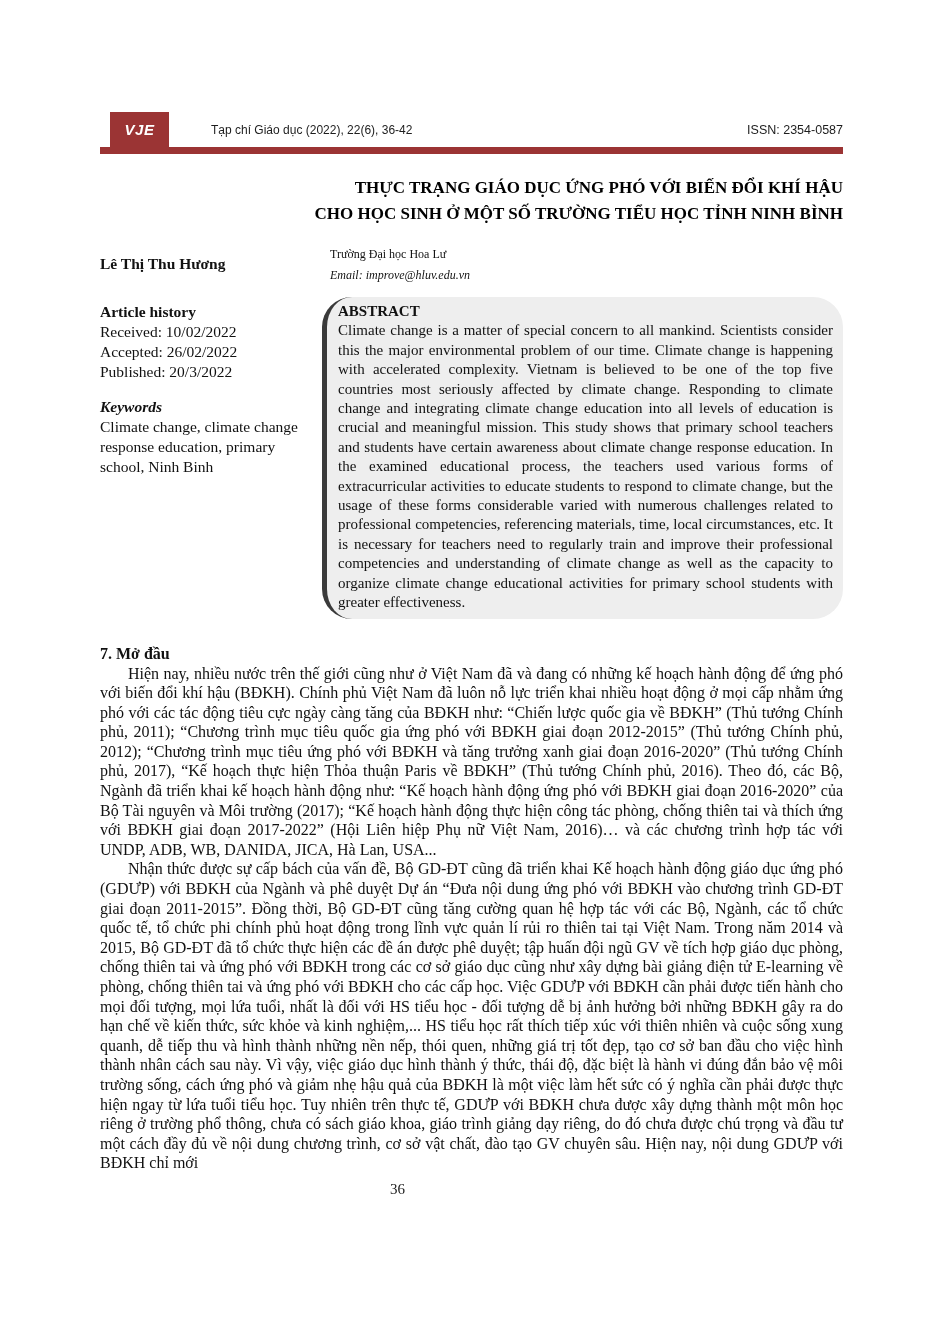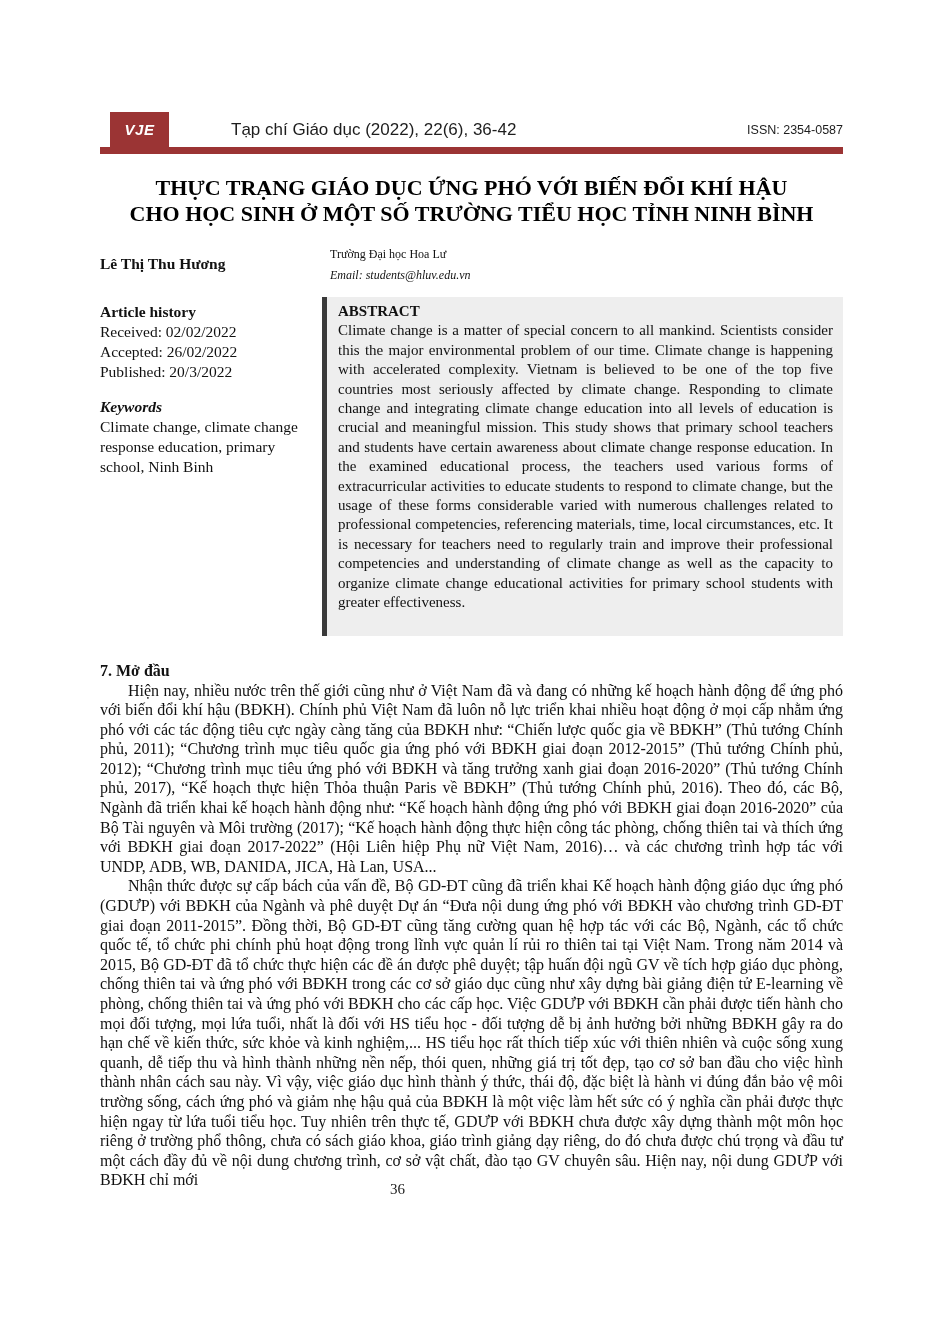--- a/index.html
+++ b/index.html
@@ -26,47 +26,48 @@
     display:flex;align-items:stretch;height:35px;margin-top:112px;
     font-family:"Liberation Sans", sans-serif;
     gap:40px;
   }
   .logo-box{
     width:59px;margin-left:10px;
     background:var(--red);color:#fff;
     display:flex;align-items:center;justify-content:center;
     font-weight:bold;font-style:italic;font-size:15px;letter-spacing:.5px;
   }
-  .citation{align-self:center;margin-left:22px;font-size:17px;color:#1d1d1d;}
+  .citation{align-self:center;margin-left:2px;font-size:12px;color:#1d1d1d;}
   .issn{align-self:center;margin-left:auto;font-size:12.5px;color:#1d1d1d;}
   .red-bar{height:7px;background:var(--red);}
   
   .title{
-    margin-top:21px;text-align:center;
-    font-weight:bold;font-size:22px;line-height:26px;color:#000;
+    margin-top:21px;text-align:right;
+    font-weight:bold;font-size:17px;line-height:26px;color:#000;
   }
   
   .author-row{display:flex;margin-top:17px;}
   .author-name{width:230px;flex-shrink:0;font-weight:bold;font-size:15.5px;padding-top:11px;}
   .affil-block{font-size:12px;line-height:21px;}
   .email{font-style:italic;}
   
   .meta-row{display:flex;margin-top:11px;align-items:flex-start;}
   .meta-left{width:222px;flex-shrink:0;font-size:15.5px;line-height:20px;padding-top:5px;}
   .history-heading{font-weight:bold;}
   .keywords-block{margin-top:15px;}
   .keywords-heading{font-weight:bold;font-style:italic;}
   .keywords-text{width:200px;}
   .abstract-box{
     flex:1;
     background:var(--abs-bg);
     border-left:5px solid var(--abs-border);
-    padding:5px 10px 23px 11px;
+    padding:5px 10px 6px 11px;
     font-size:15px;line-height:19.4px;
     text-align:justify;
+    border-radius:30px;
   }
   .abstract-heading{font-weight:bold;}
   
   .section-heading{font-weight:bold;font-size:16px;margin-top:25px;line-height:20px;}
   .body-para{
     font-size:16px;line-height:19.6px;
     text-align:justify;text-indent:28px;margin:0;
   }
   
   .page-number{
@@ -89,29 +90,29 @@
 
     <div class="title">
       <div>THỰC TRẠNG GIÁO DỤC ỨNG PHÓ VỚI BIẾN ĐỔI KHÍ HẬU</div>
       <div>CHO HỌC SINH Ở MỘT SỐ TRƯỜNG TIỂU HỌC TỈNH NINH BÌNH</div>
     </div>
 
     <div class="author-row">
       <div class="author-name">Lê Thị Thu Hương</div>
       <div class="affil-block">
         <div>Trường Đại học Hoa Lư</div>
-        <div class="email">Email: students@hluv.edu.vn</div>
+        <div class="email">Email: improve@hluv.edu.vn</div>
       </div>
     </div>
 
     <div class="meta-row">
       <div class="meta-left">
         <div class="history-block">
           <div class="history-heading">Article history</div>
-          <div>Received: 02/02/2022</div>
+          <div>Received: 10/02/2022</div>
           <div>Accepted: 26/02/2022</div>
           <div>Published: 20/3/2022</div>
         </div>
         <div class="keywords-block">
           <div class="keywords-heading">Keywords</div>
           <div class="keywords-text">Climate change, climate change response education, primary school, Ninh Binh</div>
         </div>
       </div>
       <div class="abstract-box">
         <div class="abstract-heading">ABSTRACT</div>

